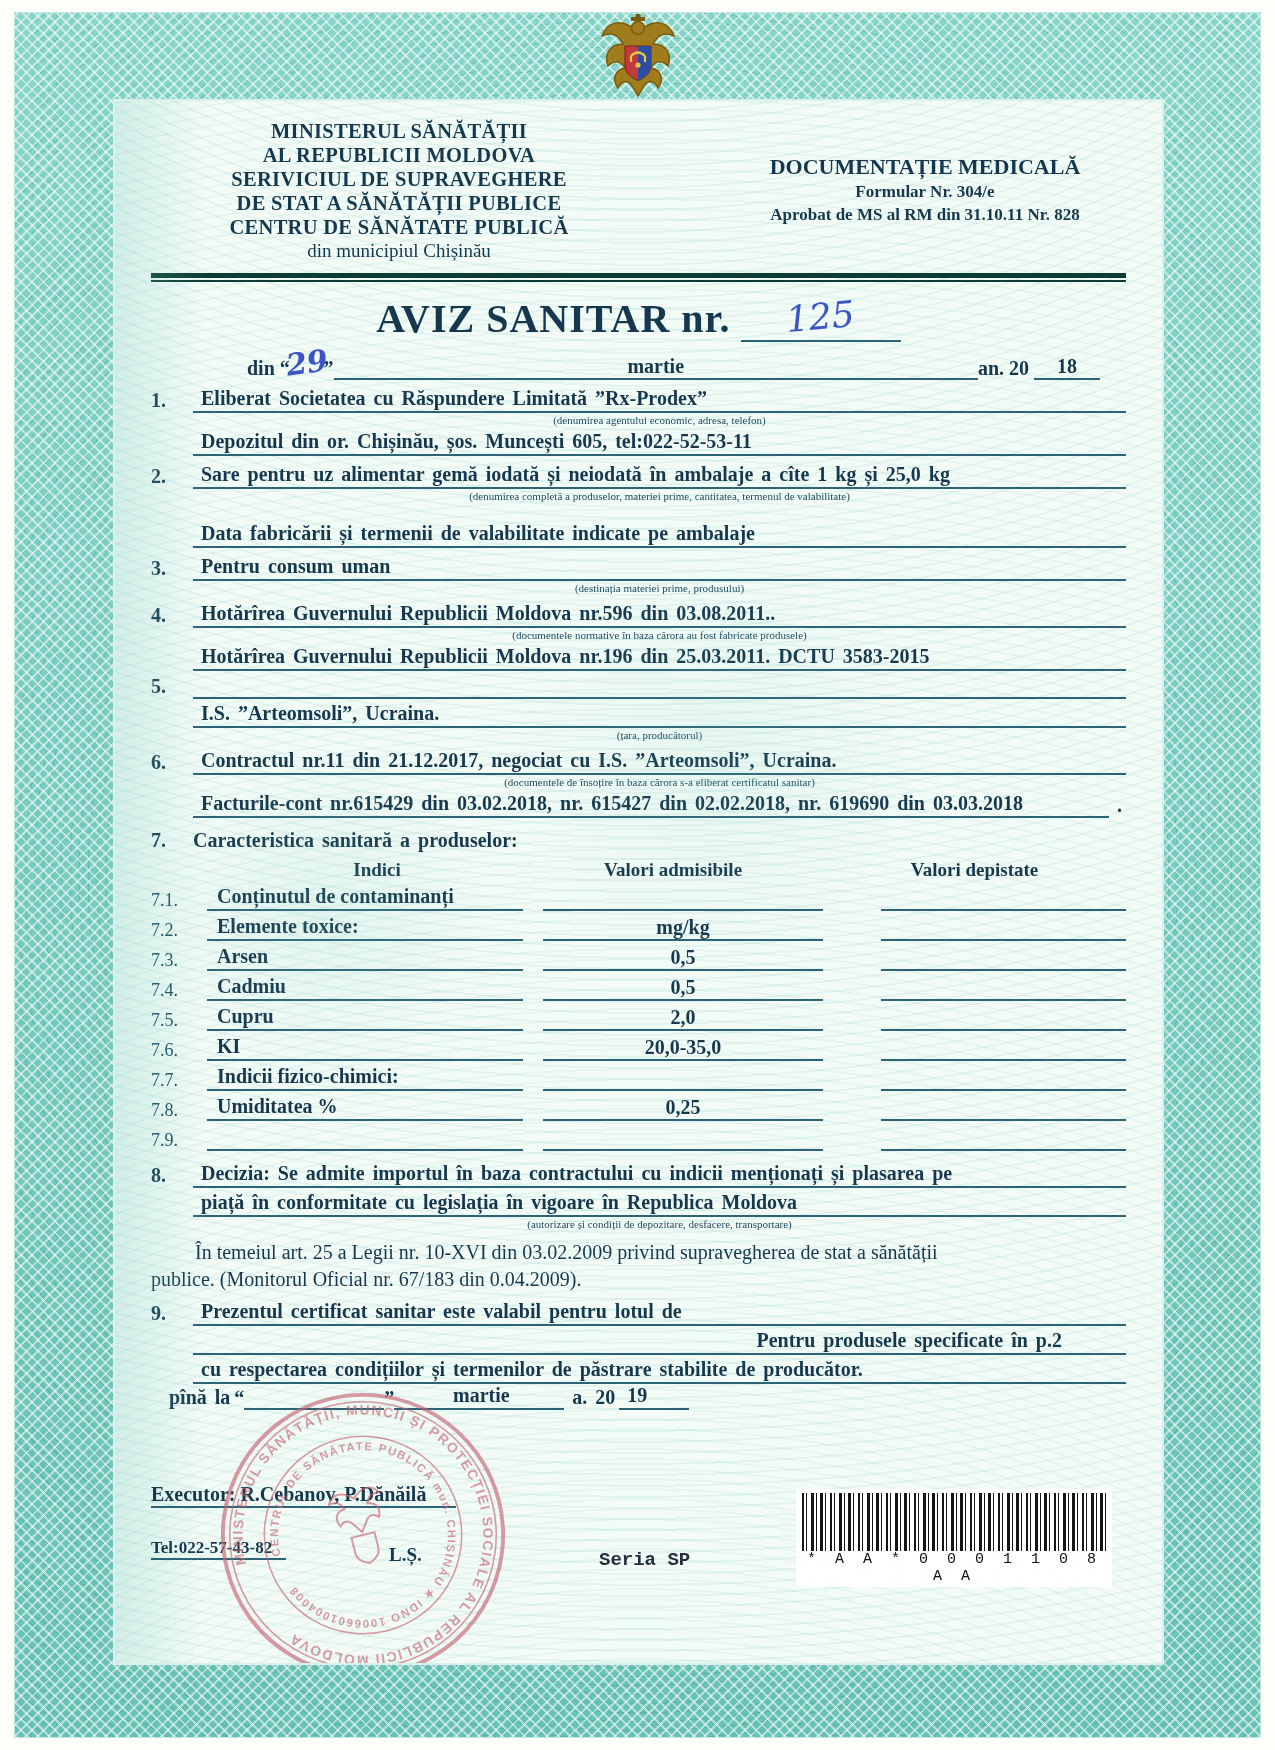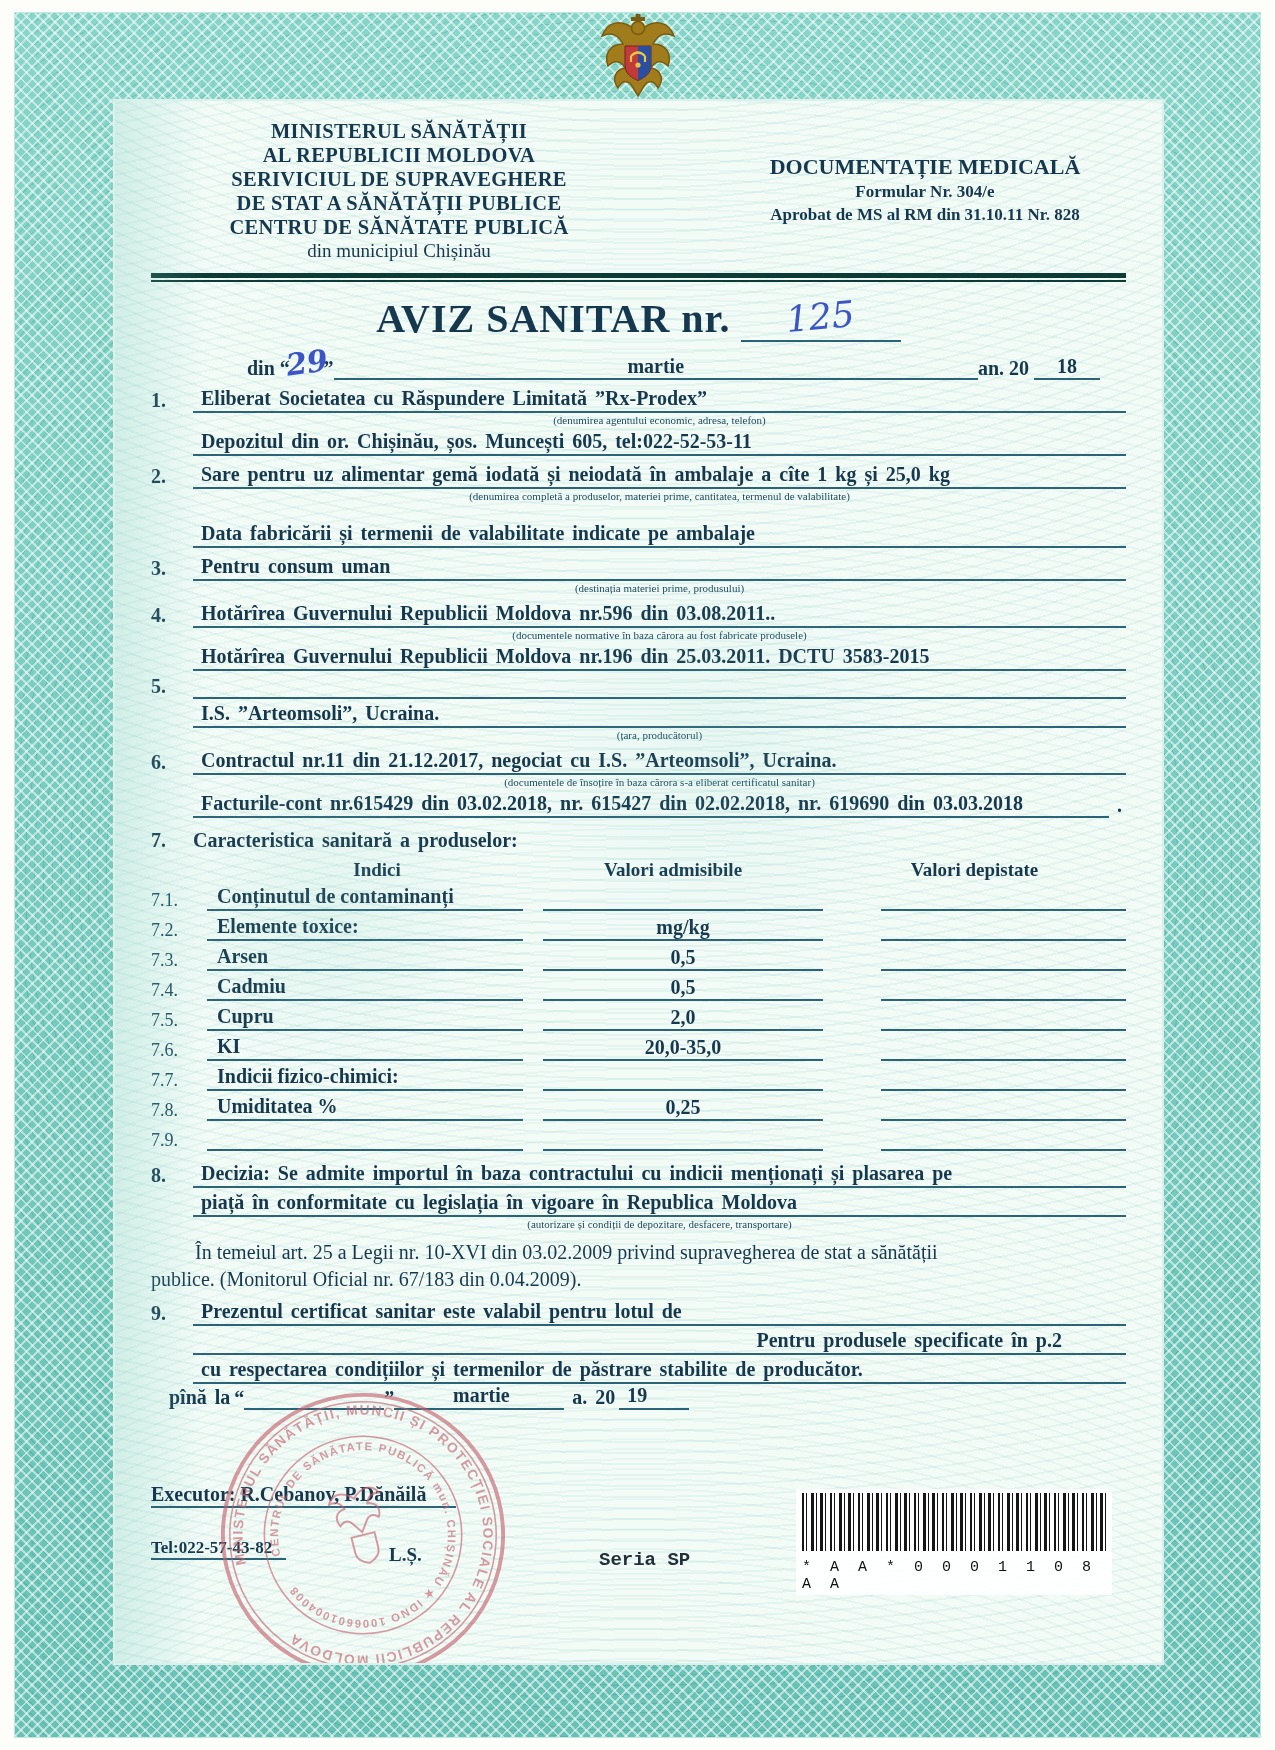--- a/index.html
+++ b/index.html
@@ -114,21 +114,21 @@
   .bars{
     height:58px;
     background:repeating-linear-gradient(90deg,
       #151515 0 2px, #fff 2px 4px,
       #151515 4px 5px, #fff 5px 9px,
       #151515 9px 12px, #fff 12px 14px,
       #151515 14px 15px, #fff 15px 18px,
       #151515 18px 21px, #fff 21px 23px,
       #151515 23px 24px, #fff 24px 28px);
   }
-  .bartext{ font-family:"Liberation Mono",monospace; font-size:15px; letter-spacing:5px; text-align:left; margin-top:8px; color:#111; }
+  .bartext{ font-family:"Liberation Mono",monospace; font-size:15px; letter-spacing:5px; text-align:center; margin-top:0; color:#111; }
   
   .stamp{ position:absolute; left:64px; top:-96px; width:296px; height:296px; opacity:.62; transform:rotate(-14deg); pointer-events:none; z-index:1; }
   .stx{ fill:#c4606c; font-family:"Liberation Sans",sans-serif; letter-spacing:1.5px; font-weight:bold; }
 </style>
 </head>
 <body>
 
 <div class="page">
 
   <svg class="coa" viewBox="0 0 80 96">

